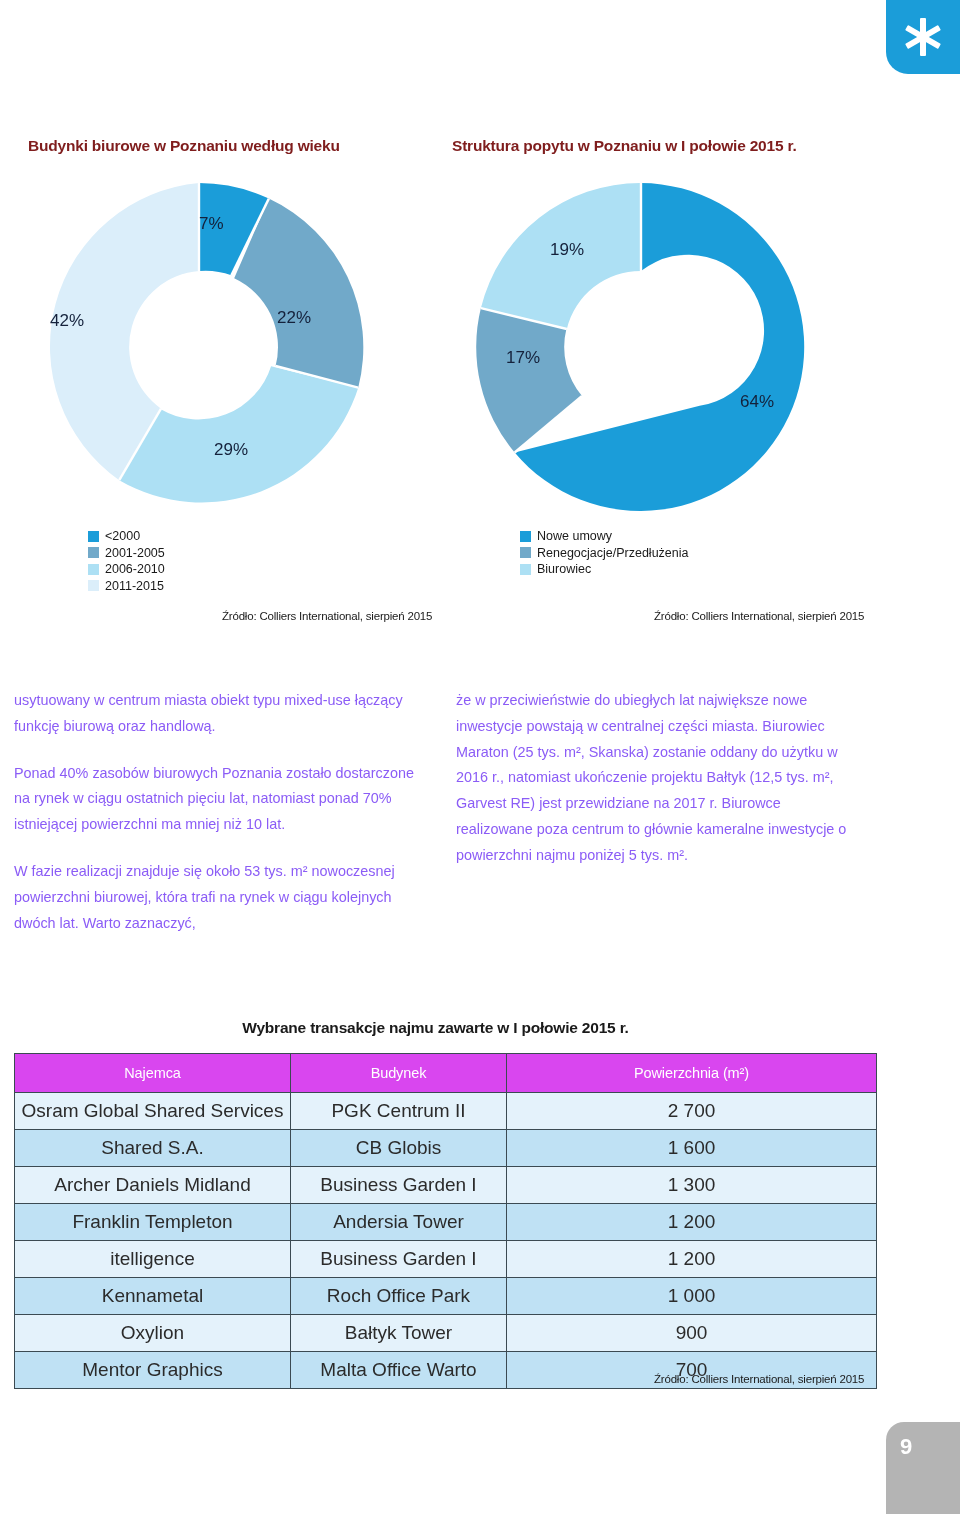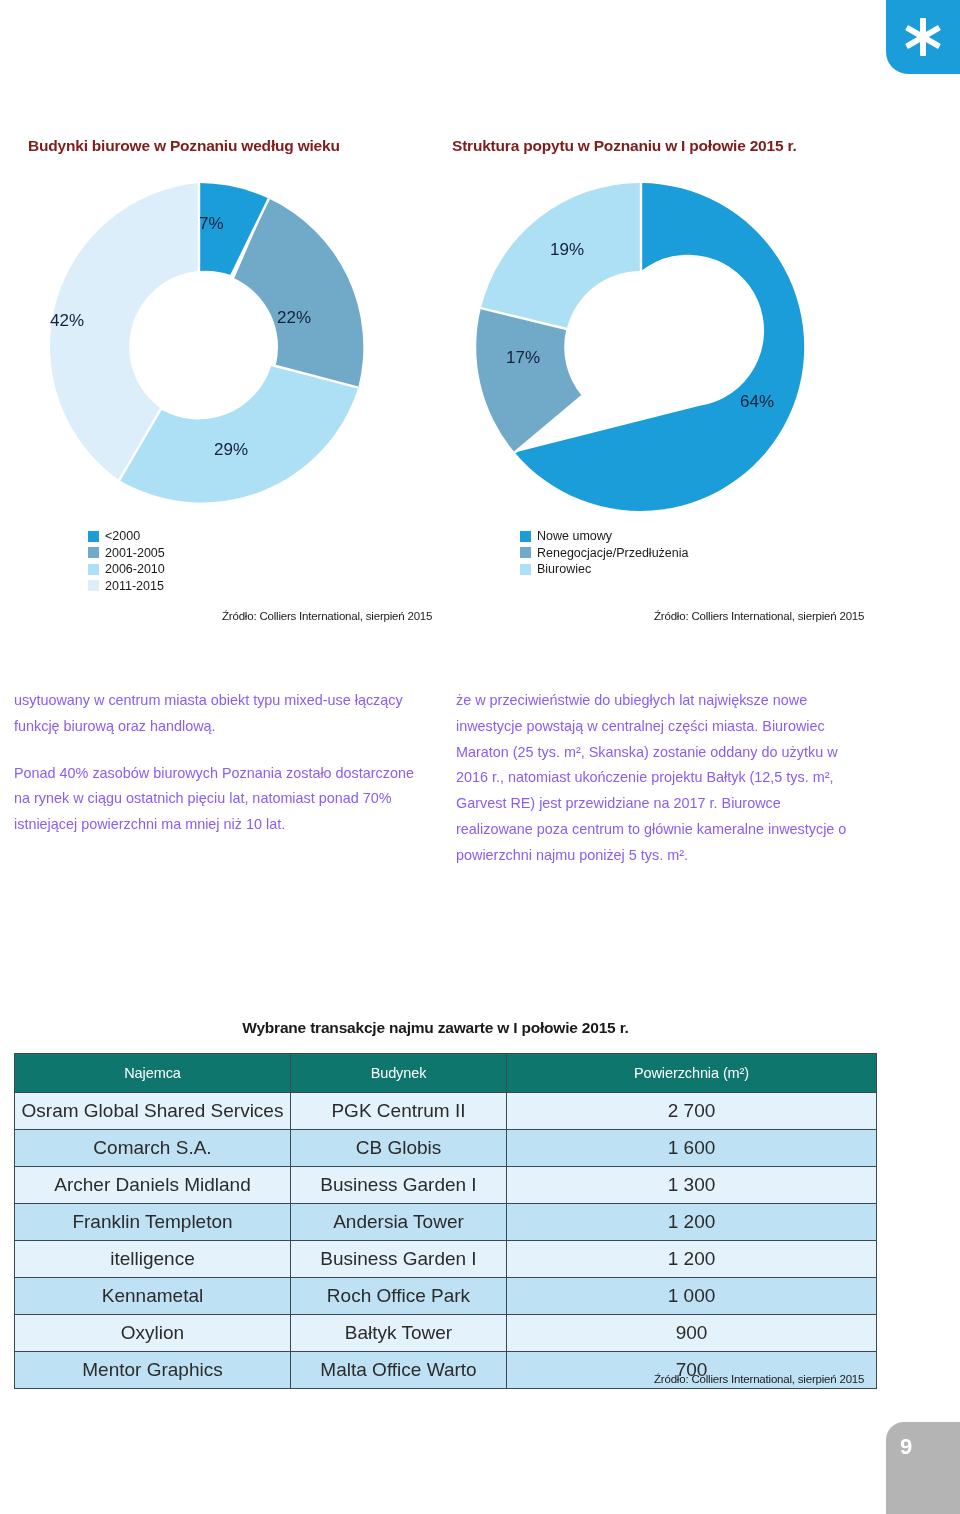--- a/index.html
+++ b/index.html
@@ -106,21 +106,21 @@
   }
   #deals-table {
     position: absolute;
     left: 14px;
     top: 1053px;
     width: 862px;
     border-collapse: collapse;
     table-layout: fixed;
   }
   #deals-table th {
-    background: #0f766e;
+    background: #d946ef;
     color: #ffffff;
     font-size: 14.5px;
     font-weight: normal;
     letter-spacing: -0.1px;
     height: 36px;
     text-align: center;
     border: 1px solid #3b4a52;
   }
   #deals-table td {
     font-size: 19px;
@@ -249,20 +249,21 @@
     <span class="legend-label">Biurowiec</span>
   </div>
 </div>
 
 <div class="source" id="source-left">Źródło: Colliers International, sierpień 2015</div>
 <div class="source" id="source-right">Źródło: Colliers International, sierpień 2015</div>
 
 <div class="body-col" id="col-left">
   <p>usytuowany w centrum miasta obiekt typu mixed-use łączący funkcję biurową oraz handlową.</p>
   <p>Ponad 40% zasobów biurowych Poznania zostało dostarczone na rynek w ciągu ostatnich pięciu lat, natomiast ponad 70% istniejącej powierzchni ma mniej niż 10 lat.</p>
+  <p>W fazie realizacji znajduje się około 53 tys. m² nowoczesnej powierzchni biurowej, która trafi na rynek w ciągu kolejnych dwóch lat. Warto zaznaczyć,</p>
 </div>
 
 <div class="body-col" id="col-right">
   <p>że w przeciwieństwie do ubiegłych lat największe nowe inwestycje powstają w centralnej części miasta. Biurowiec Maraton (25 tys. m², Skanska) zostanie oddany do użytku w 2016 r., natomiast ukończenie projektu Bałtyk (12,5 tys. m², Garvest RE) jest przewidziane na 2017 r. Biurowce realizowane poza centrum to głównie kameralne inwestycje o powierzchni najmu poniżej 5 tys. m².</p>
 </div>
 
 <div id="table-title">Wybrane transakcje najmu zawarte w I połowie 2015 r.</div>
 
 <table id="deals-table">
   <colgroup>
@@ -277,21 +278,21 @@
       <th>Powierzchnia (m²)</th>
     </tr>
   </thead>
   <tbody>
     <tr>
       <td>Osram Global Shared Services</td>
       <td>PGK Centrum II</td>
       <td>2 700</td>
     </tr>
     <tr>
-      <td>Comarch S.A.</td>
+      <td>Shared S.A.</td>
       <td>CB Globis</td>
       <td>1 600</td>
     </tr>
     <tr>
       <td>Archer Daniels Midland</td>
       <td>Business Garden I</td>
       <td>1 300</td>
     </tr>
     <tr>
       <td>Franklin Templeton</td>

